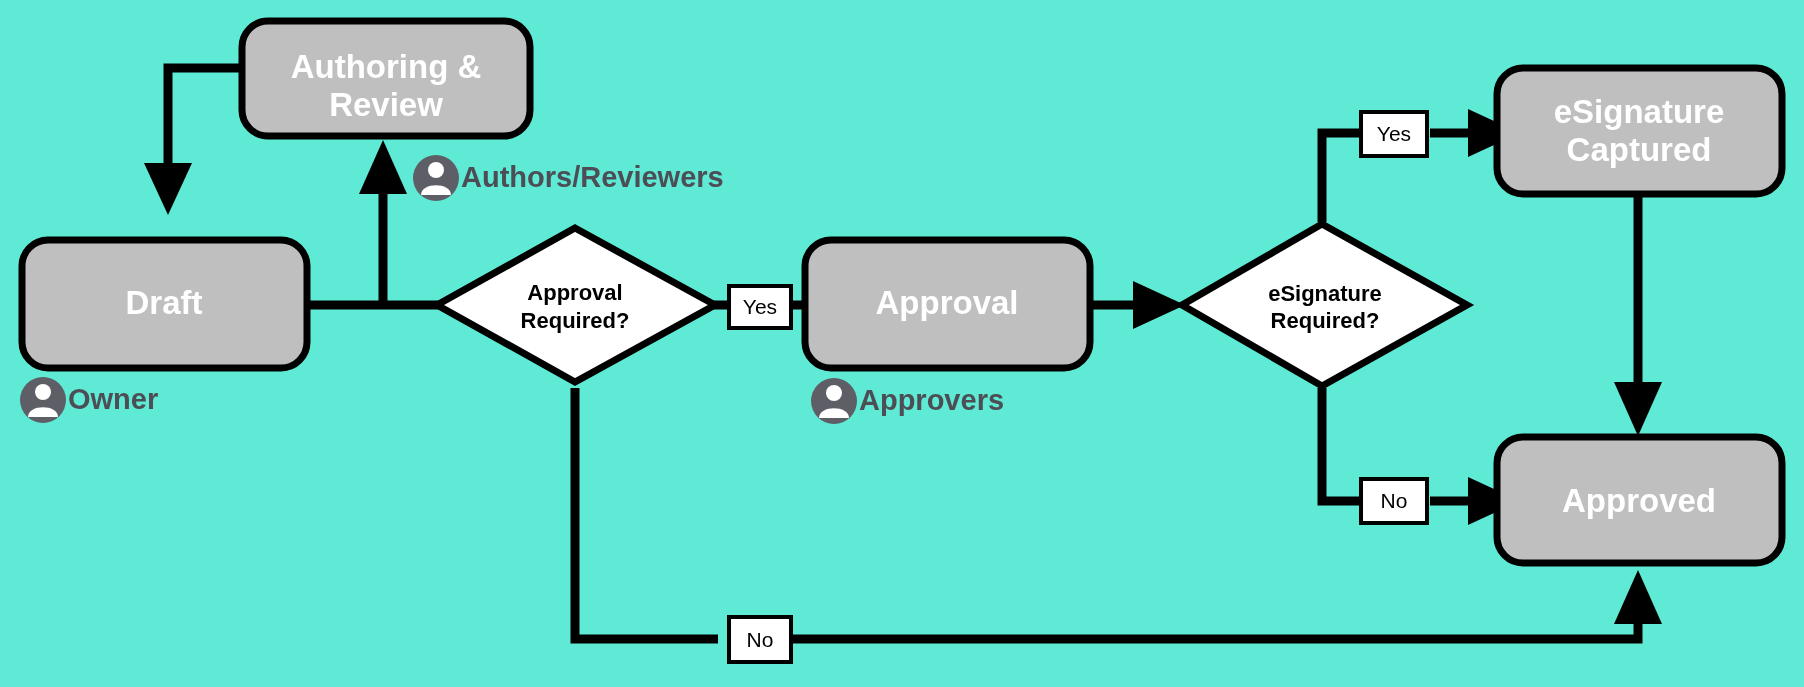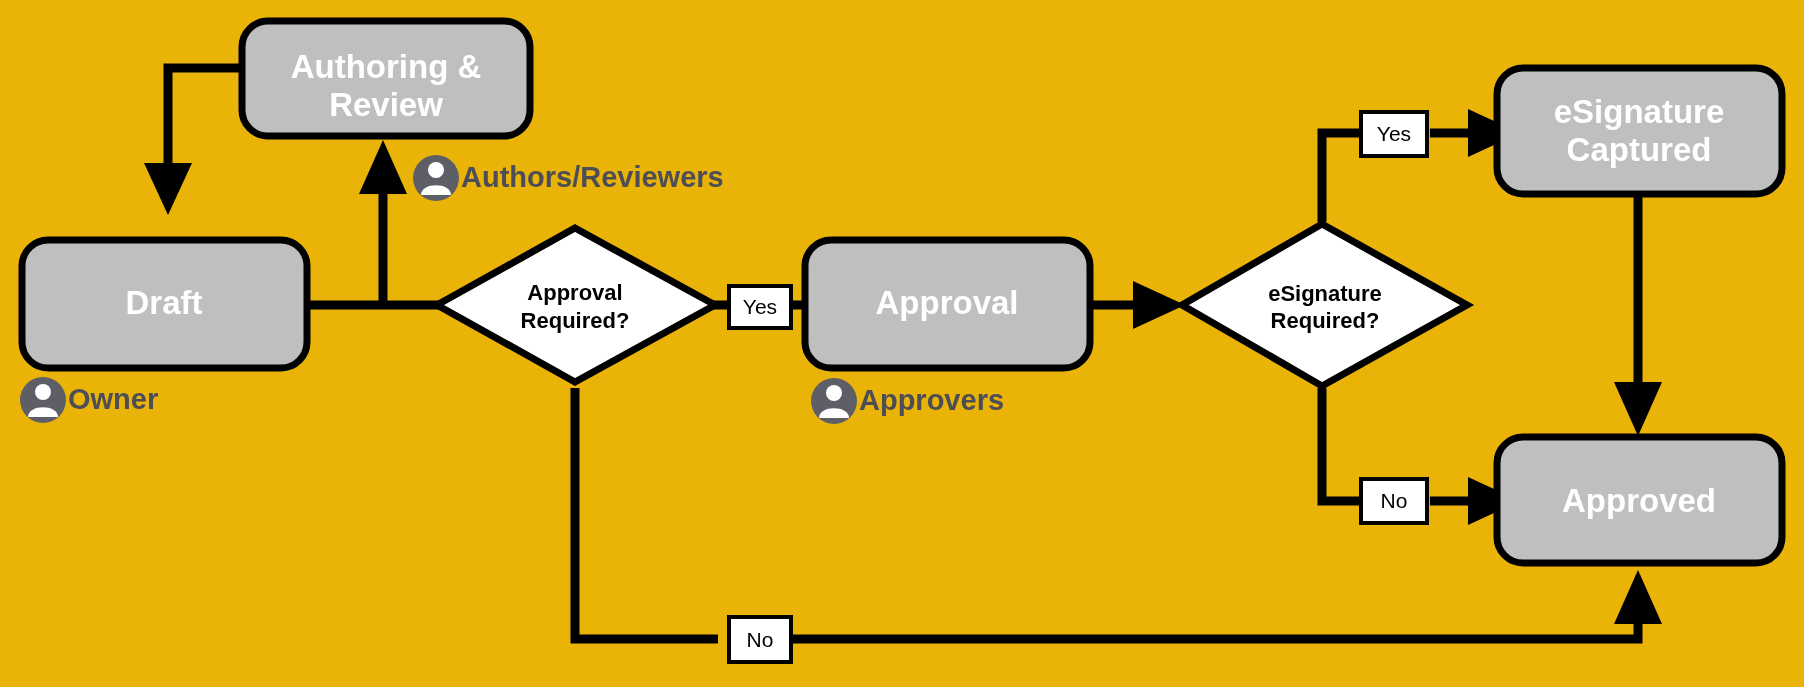--- a/index.html
+++ b/index.html
@@ -8,21 +8,21 @@
     padding: 0;
     background: #ffffff;
   }
   body {
     font-family: "Liberation Sans", sans-serif;
   }
   #diagram-root {
     position: relative;
     width: 1804px;
     height: 687px;
-    background: #eab308;
+    background: #5eead4;
     overflow: hidden;
   }
   #flow-svg {
     position: absolute;
     left: 0;
     top: 0;
     width: 1804px;
     height: 687px;
   }
   .state-box-rect {

